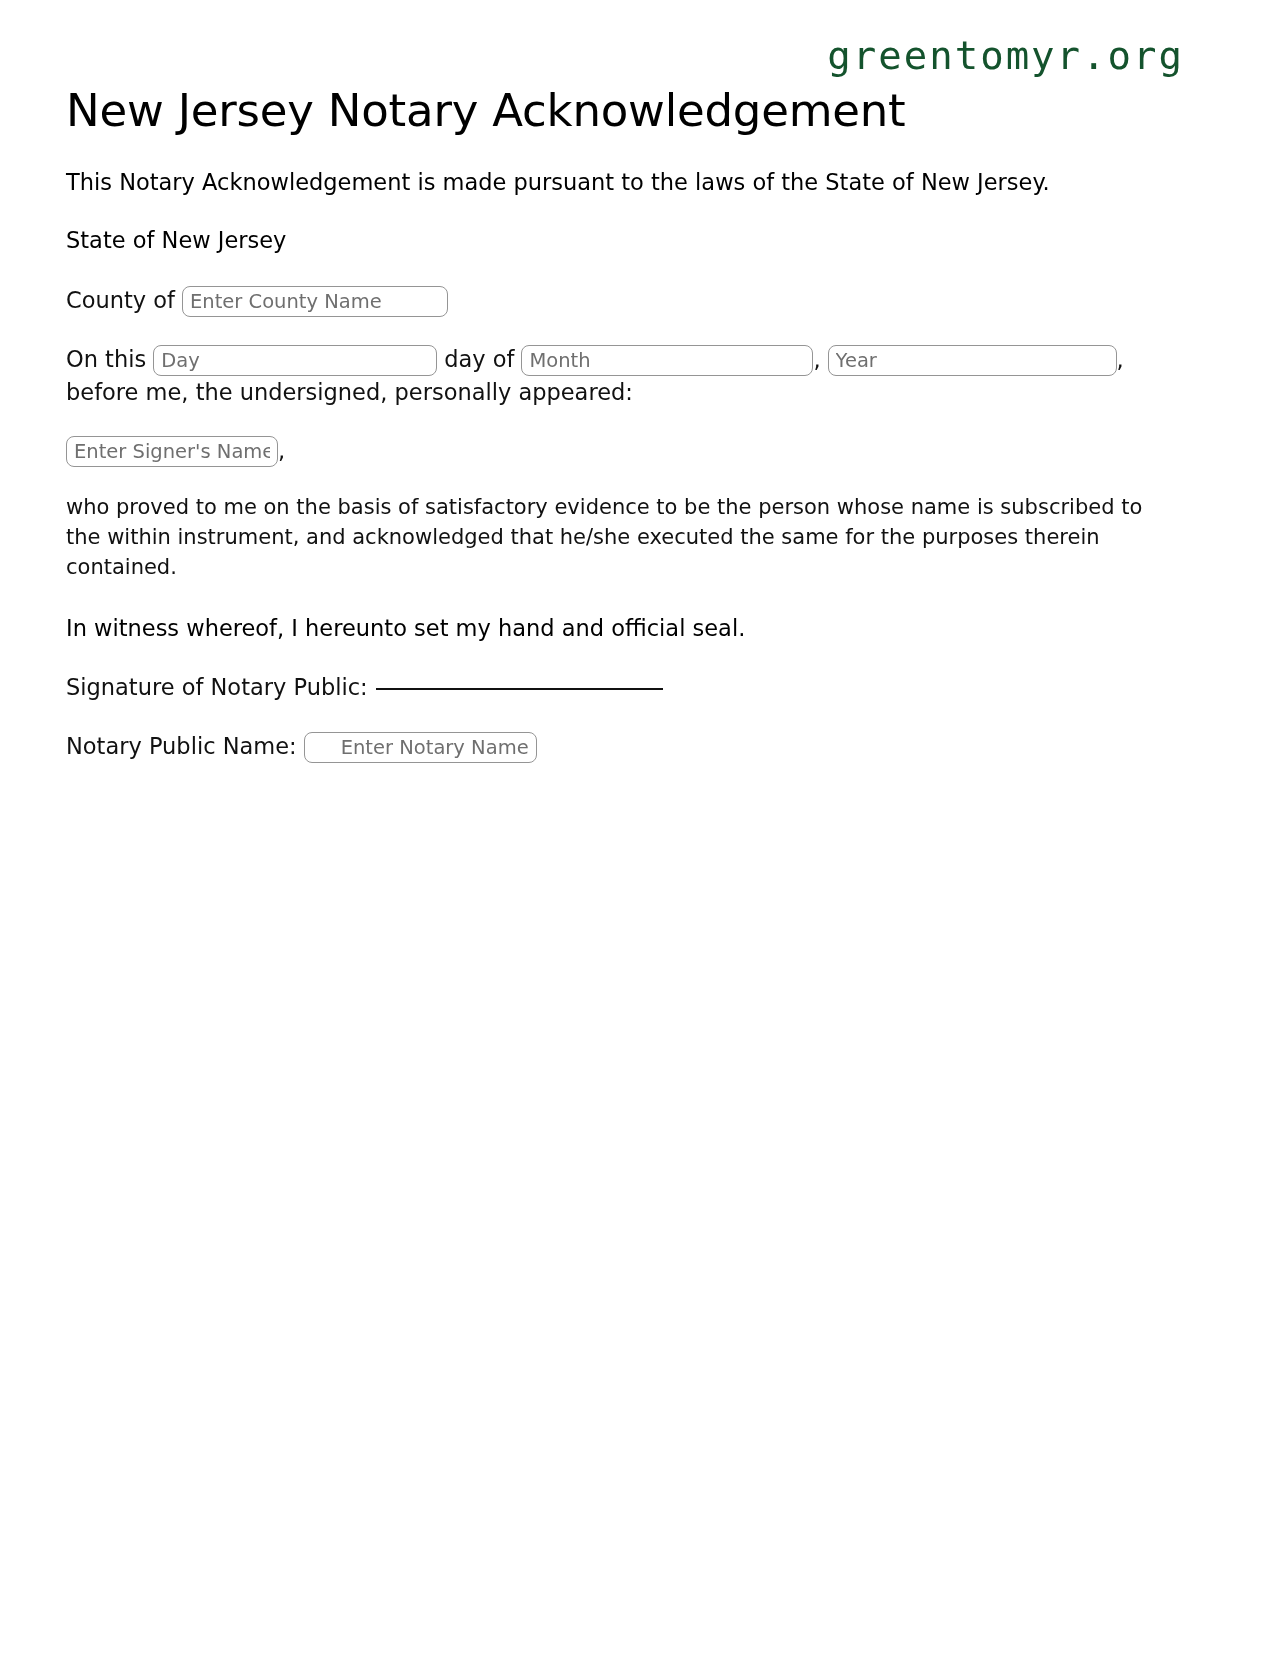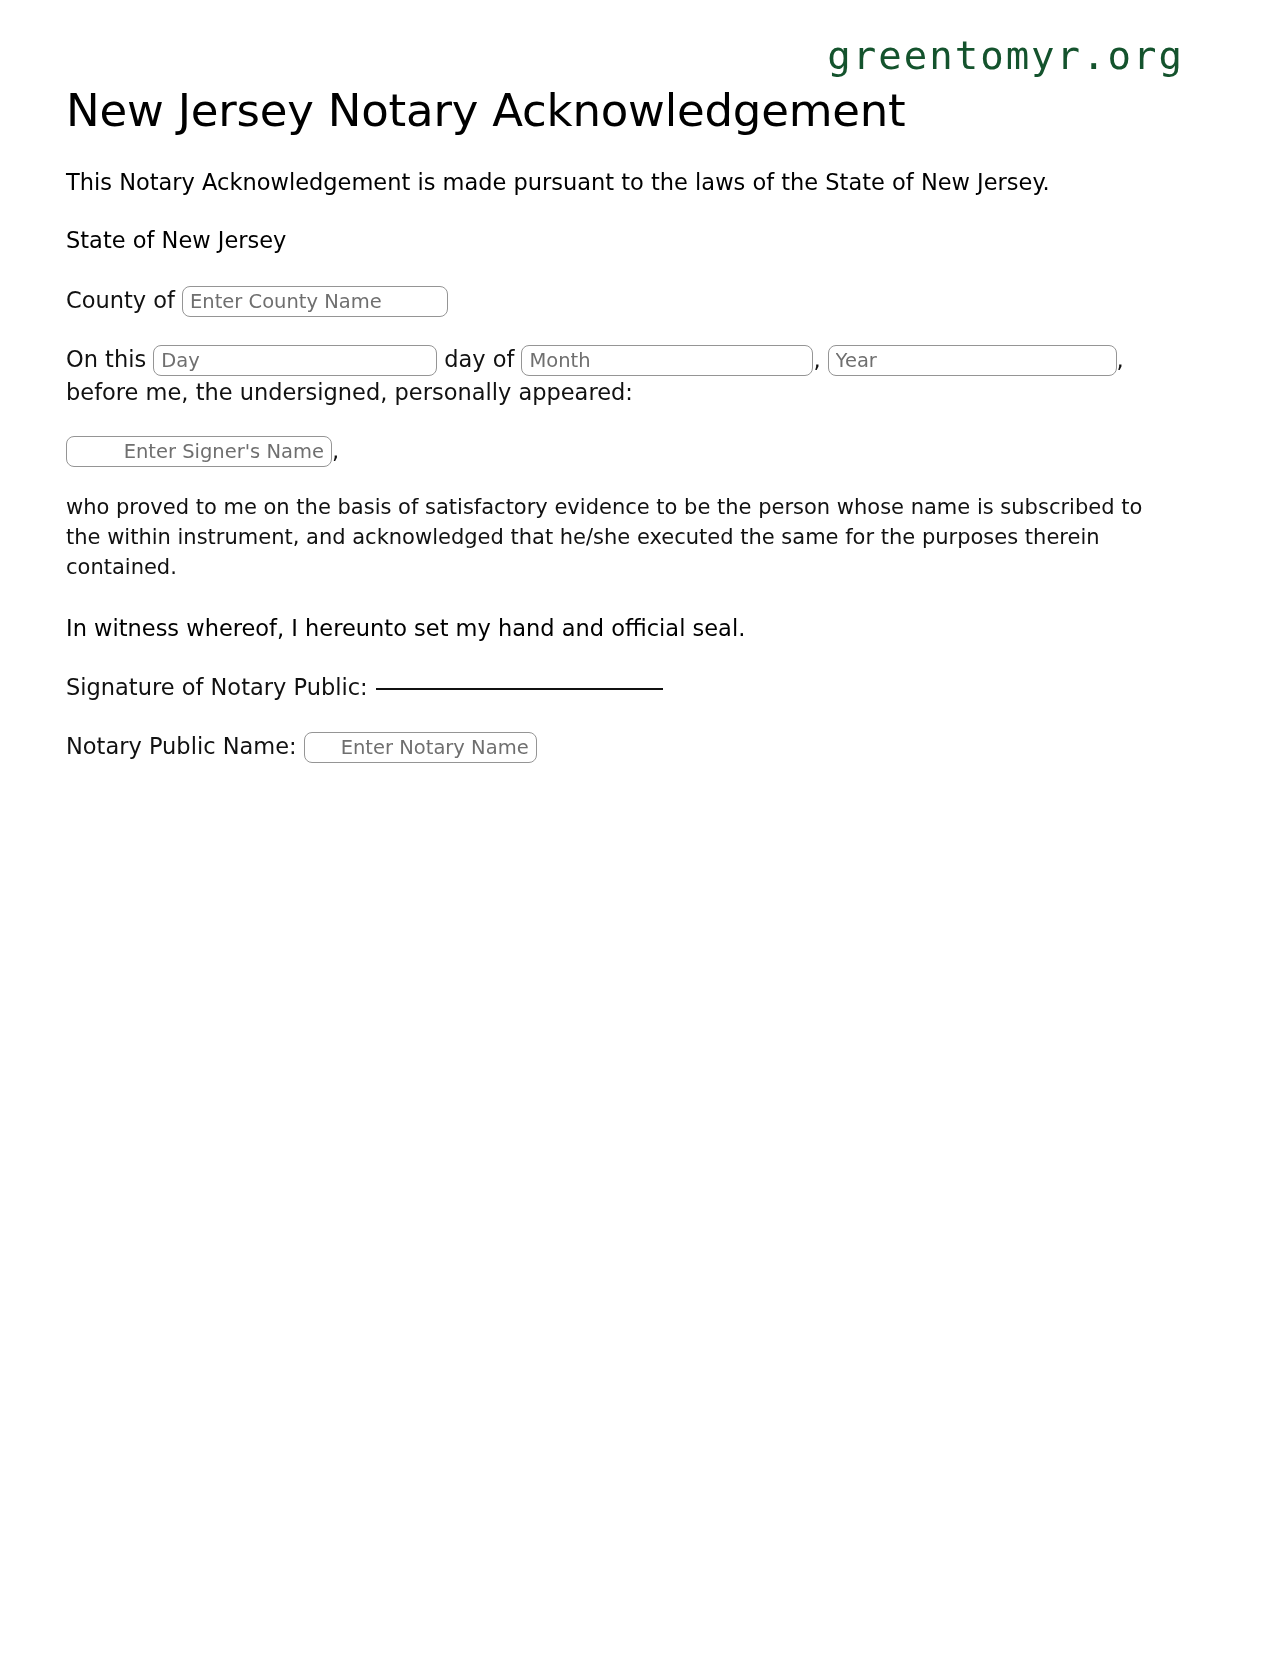--- a/index.html
+++ b/index.html
@@ -100,21 +100,21 @@
   }
   .fld::placeholder {
     color: #6f6f6f;
     opacity: 1;
   }
 
   .fld-county  { width: 266px; }
   .fld-day     { width: 284px; }
   .fld-month   { width: 292px; }
   .fld-year    { width: 289px; }
-  .fld-signer  { width: 266px; text-align: right; }
+  .fld-signer  { width: 212px; text-align: right; }
   .fld-notary  { width: 233px; text-align: right; }
   .fld-expire  { width: 266px; }
 
   .comma {
     font-size: 22.5px;
     color: #111111;
   }
 
   .sig-line {
     display: inline-block;

